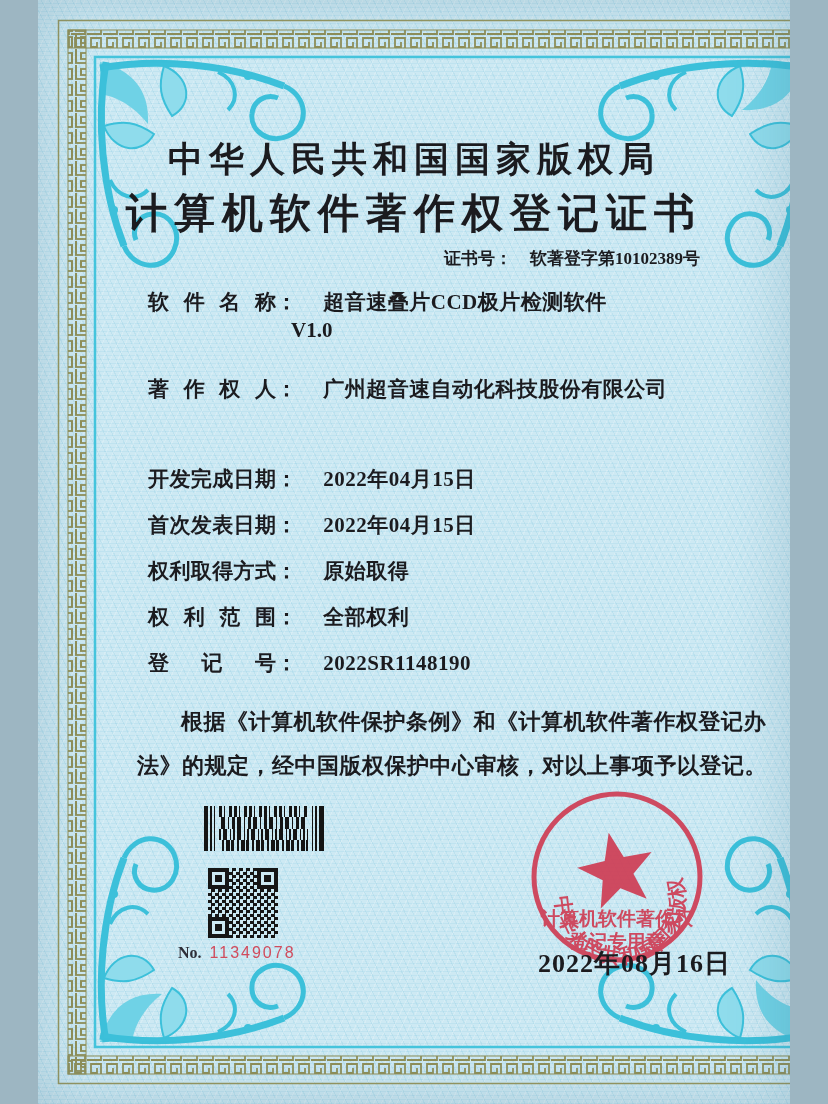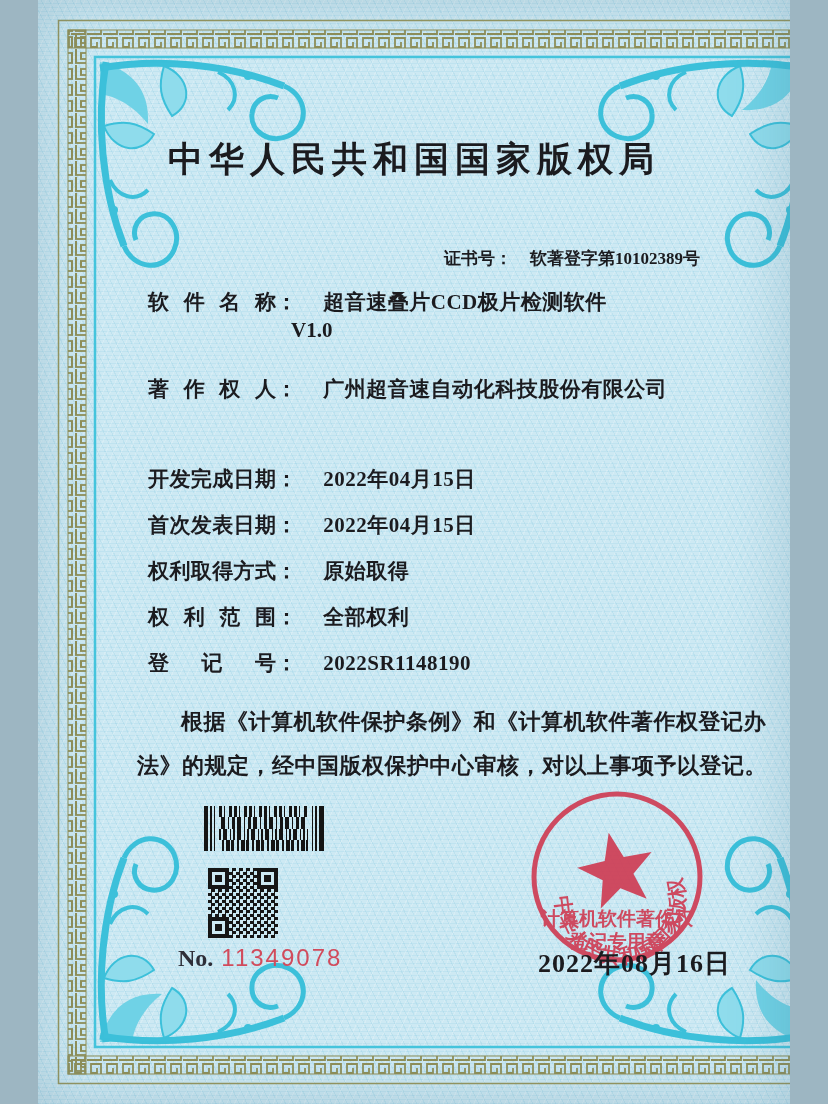--- a/index.html
+++ b/index.html
@@ -44,21 +44,21 @@
   .bc-row.r3{background:repeating-linear-gradient(90deg,#141414 0 2px,transparent 2px 4px,#141414 4px 8px,transparent 8px 11px,#141414 11px 12px,transparent 12px 14px);}
   .bc-row.r4{background:repeating-linear-gradient(90deg,transparent 0 3px,#141414 3px 5px,transparent 5px 7px,#141414 7px 11px,transparent 11px 12px,#141414 12px 15px);}
   
   .qr{position:absolute; left:170px; top:868px; width:70px; height:70px;
     background:conic-gradient(#161616 25%, transparent 0 50%, #161616 0 75%, transparent 0);
     background-size:7px 7px;}
   .qr .f{position:absolute; width:21px; height:21px; border:4px solid #161616; box-sizing:border-box; background:#cde9f3;}
   .qr .f::after{content:""; position:absolute; inset:3px; background:#161616;}
   .qr .f.tl{left:0; top:0;} .qr .f.tr{right:0; top:0;} .qr .f.bl{left:0; bottom:0;}
   
-  .serial{position:absolute; left:140px; top:944px; font-size:24px; white-space:nowrap;}
+  .serial{position:absolute; left:140px; top:944px; font-size:16px; white-space:nowrap;}
   .serial .pre{color:#2e2e38; font-weight:700;}
   .serial .num{color:#d14b5c; font-family:"Liberation Sans", sans-serif; letter-spacing:2px; margin-left:8px;}
   
   .seal{position:absolute; left:474px; top:772px;}
   .issue-date{position:absolute; left:500px; top:946px; font-size:26px; font-weight:700; letter-spacing:1px; white-space:nowrap;}
 </style>
 </head>
 <body>
 
 <div class="page">
@@ -95,20 +95,21 @@
 
     <rect x="57" y="57" width="714" height="990" fill="none" stroke="#46c5dd" stroke-width="2.5"></rect>
 
     <use href="#flo" transform="translate(60,60)"></use>
     <use href="#flo" transform="translate(768,60) rotate(90)"></use>
     <use href="#flo" transform="translate(768,1044) rotate(180)"></use>
     <use href="#flo" transform="translate(60,1044) rotate(270)"></use>
   </svg>
 
   <div class="authority">中华人民共和国国家版权局</div>
+  <div class="cert-title">计算机软件著作权登记证书</div>
   <div class="certno">
     <span>证书号：</span><span class="gap"></span><span>软著登字第10102389号</span>
   </div>
 
   <div class="row" style="top:288px">
     <span class="lab">软件名称</span><span class="colon">：</span>
     <span class="val">超音速叠片CCD极片检测软件</span>
   </div>
   <div class="val2" style="top:318px">V1.0</div>
 

